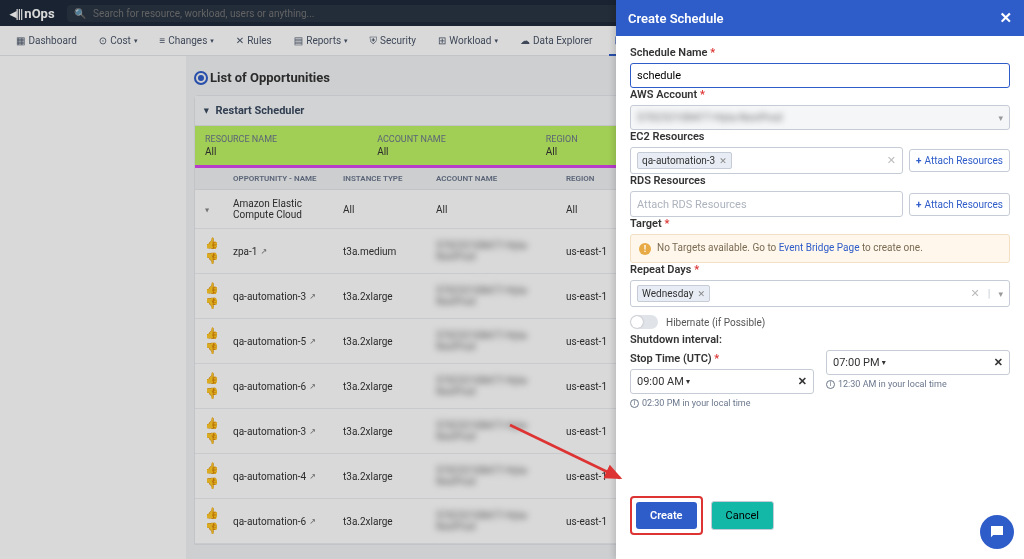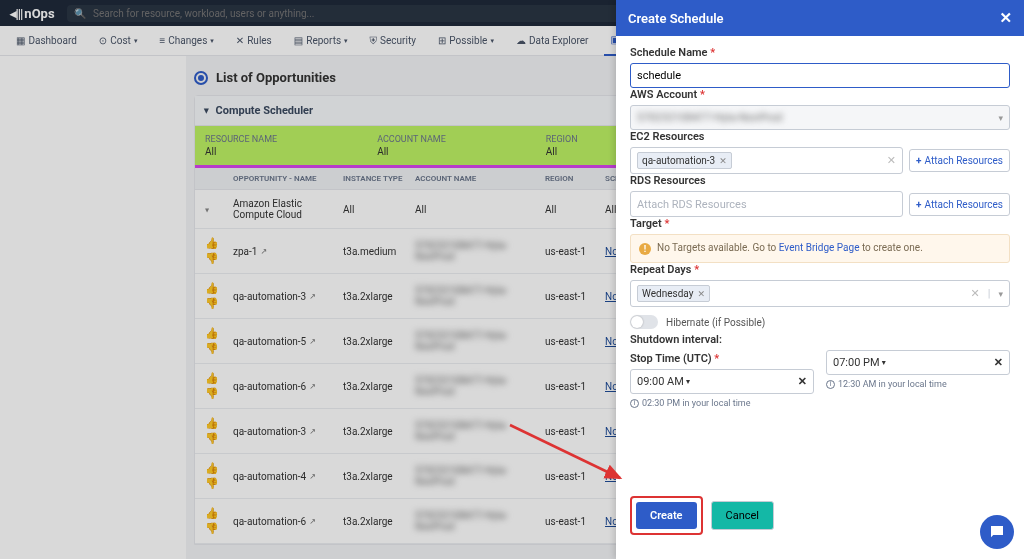--- a/index.html
+++ b/index.html
@@ -14,36 +14,36 @@
 
 
 .nav { height: 30px; border-bottom: 1px solid #e5e7eb; display: flex; align-items: center; padding: 0 10px; gap: 10px; font-size: 10px; color: #4a5568; }
 .nav-item { display: flex; align-items: center; gap: 3px; padding: 0 6px; height: 30px; cursor: pointer; }
 .nav-item.active { border-bottom: 2px solid #2e5cc8; color: #2e5cc8; }
 .ss-new { background: #e24d4d; color: #fff; font-size: 7px; padding: 1px 3px; border-radius: 3px; margin-left: 2px; }
 .chev { font-size: 7px; }
 
 
 .content { position: absolute; top: 56px; left: 186px; right: 0; bottom: 0; background: #f3f4f6; padding: 8px 8px 0 8px; font-size: 11px; color: #333; }
-.list-title { display: flex; align-items: center; gap: 8px; padding: 6px 0 10px 0; font-weight: 700; font-size: 13px; }
+.list-title { display: flex; align-items: center; gap: 2px; padding: 6px 0 10px 0; font-weight: 700; font-size: 13px; }
 .list-title .oicon { width: 14px; height: 14px; border: 2px solid #2e5cc8; border-radius: 50%; display: flex; align-items: center; justify-content: center; }
 .list-title .oicon::after { content: ""; width: 6px; height: 6px; background: #2e5cc8; border-radius: 50%; }
 
 .panel { background: #fff; border: 1px solid #e5e7eb; border-radius: 4px 4px 0 0; }
 .panel-head { display: flex; align-items: center; padding: 8px 10px; font-weight: 700; font-size: 11px; color: #3b4a60; background: #f6f8fb; border-bottom: 1px solid #e5e7eb; }
 .panel-head .chev-s { margin-right: 6px; font-size: 9px; transform: rotate(90deg); display: inline-block; }
 
 .filters { display: flex; padding: 8px 10px; background: #bef264; border-bottom: 3px solid #d946ef; font-size: 9px; color: #6b778c; }
 .fcol { margin-right: 100px; }
 .fcol .fval { color: #333; font-size: 10px; margin-top: 2px; }
 
 .thead { display: flex; align-items: center; padding: 6px 10px; background: #f0f2f5; border-bottom: 1px solid #e5e7eb; font-size: 8px; color: #6b778c; font-weight: 600; }
 .c-vote { width: 28px; }
 .c-name { width: 110px; }
-.c-inst { width: 72px; }
+.c-inst { width: 93px; }
 .c-acct { width: 130px; }
 .c-region { width: 60px; }
 .c-sched { width: 60px; }
 
 .grp-row { display: flex; align-items: center; padding: 8px 10px; border-bottom: 1px solid #eceef1; font-size: 10px; }
 .grp-row .toggler { font-size: 8px; margin-right: 6px; color: #888; transform: rotate(90deg); display:inline-block; }
 
 .row { display: flex; align-items: center; padding: 8px 10px; border-bottom: 1px solid #eceef1; font-size: 10px; }
 .row .votes { display: flex; flex-direction: column; gap: 2px; color: #cfd4db; font-size: 11px; }
 .row .name { display:flex; align-items:center; gap:3px;}
@@ -136,21 +136,21 @@
       <span>▤</span>
       <span>Reports</span>
       <span class="chev">▾</span>
     </div>
   <div class="nav-item">
       <span>⛨</span>
       <span>Security</span>
     </div>
   <div class="nav-item">
       <span>⊞</span>
-      <span>Possible</span>
+      <span>Workload</span>
       <span class="chev">▾</span>
     </div>
   <div class="nav-item">
       <span>☁</span>
       <span>Data Explorer</span>
     </div>
   <div class="nav-item active">
       <span>▣</span>
       <span>ShareSave</span>
       <span class="ss-new">New</span>
@@ -158,21 +158,21 @@
 </div>
 
 <div class="content">
   <div class="list-title">
     <span class="oicon"></span>
     <span>List of Opportunities</span>
   </div>
   <div class="panel">
     <div class="panel-head">
       <span class="chev-s">▸</span>
-      <span>Compute Scheduler</span>
+      <span>Restart Scheduler</span>
     </div>
     <div class="filters">
       <div class="fcol">
           <div>RESOURCE NAME</div>
           <div class="fval">All</div>
         </div>
       <div class="fcol">
           <div>ACCOUNT NAME</div>
           <div class="fval">All</div>
         </div>

